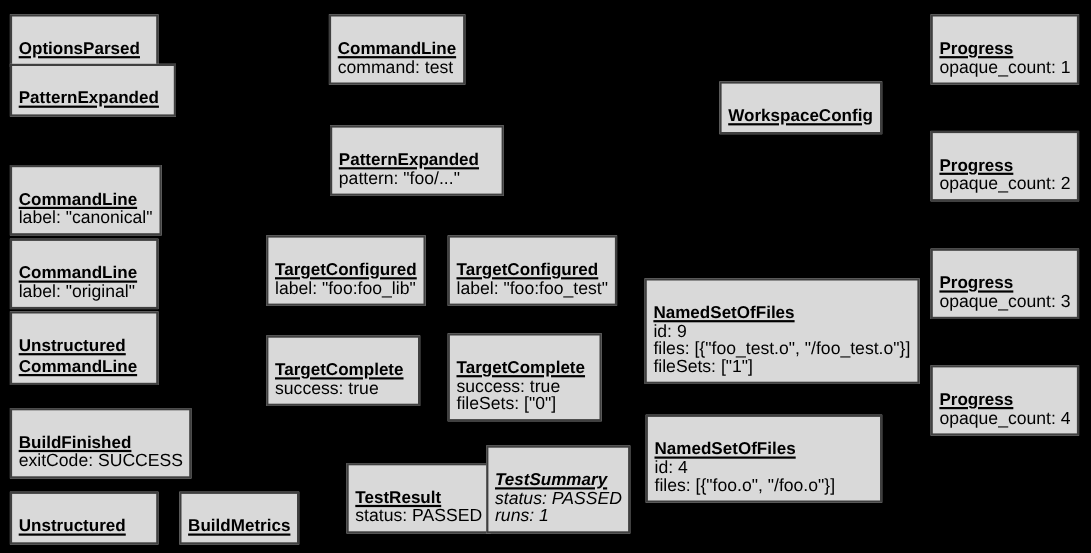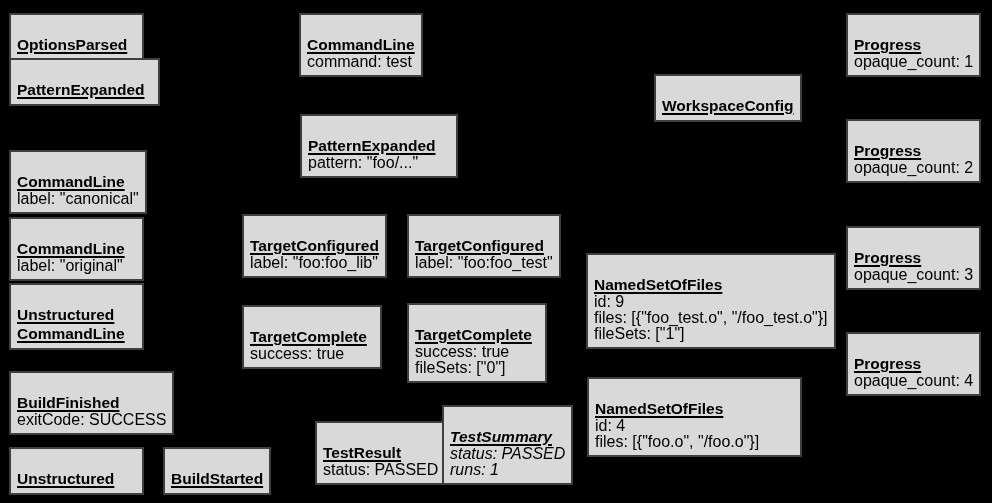--- a/index.html
+++ b/index.html
@@ -66,21 +66,21 @@
 CommandLine</div>
     </div>
     <div class="box" style="left: 9px; top: 352px; min-width: 135px; margin-top: 19px;">
       <div class="box-title">BuildFinished</div>
       <div class="box-line">exitCode: SUCCESS</div>
     </div>
     <div class="box" style="left: 9px; top: 447px; min-width: 135px;">
       <div class="box-title">Unstructured</div>
     </div>
     <div class="box" style="left: 163px; top: 447px; min-width: 106px;">
-      <div class="box-title">BuildStarted</div>
+      <div class="box-title">BuildMetrics</div>
     </div>
     <div class="box" style="left: 299px; top: 13px; min-width: 106px;">
       <div class="box-title">CommandLine</div>
       <div class="box-line">command: test</div>
     </div>
     <div class="box" style="left: 300px; top: 114px; min-width: 158px;">
       <div class="box-title">PatternExpanded</div>
       <div class="box-line">pattern: "foo/..."</div>
     </div>
     <div class="box" style="left: 242px; top: 214px; min-width: 140px;">

